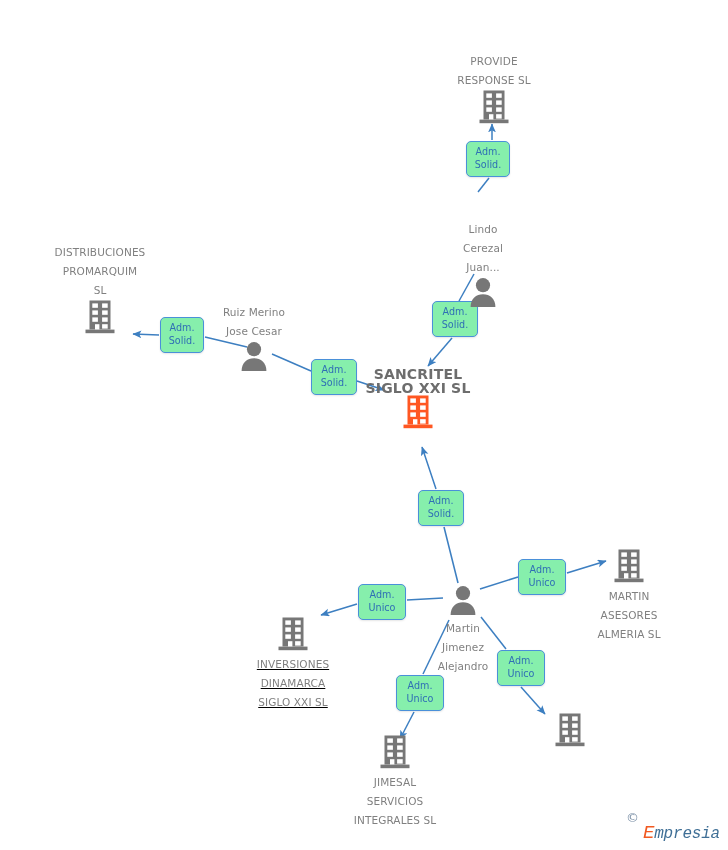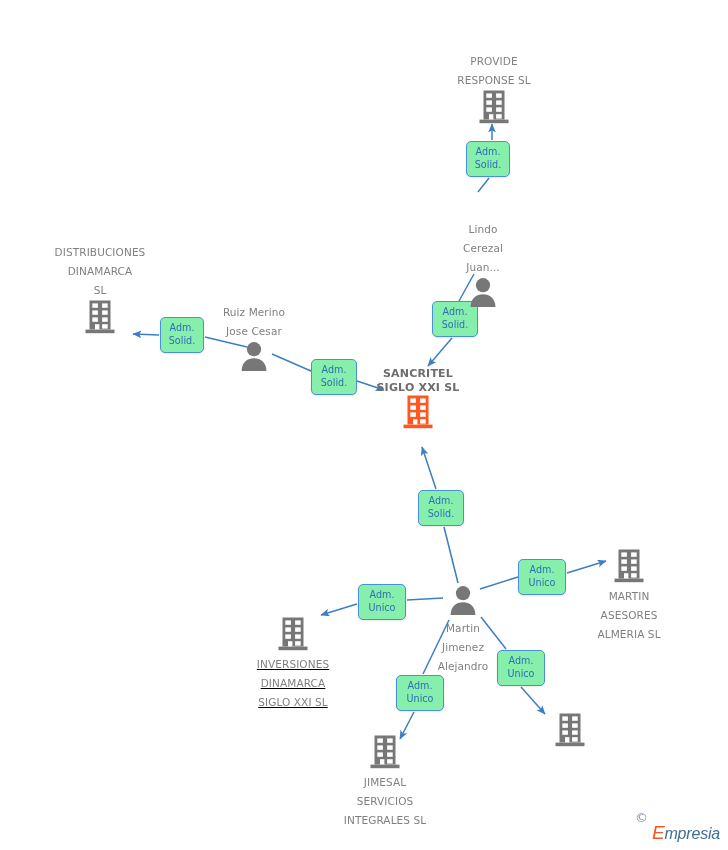--- a/index.html
+++ b/index.html
@@ -37,21 +37,21 @@
     color: #808080;
     font-size: 10.5px;
     line-height: 19px;
     letter-spacing: 0.1px;
     white-space: pre-line;
     text-align: center;
   }
   .node-label.bold {
     color: #6d6d6d;
     font-weight: bold;
-    font-size: 11px;
+    font-size: 14px;
     line-height: 14px;
     letter-spacing: 0.2px;
   }
   .icon-wrap {
     display: block;
     margin: 0 auto;
   }
   .edge-label {
     position: absolute;
     background: #86efac;
@@ -74,21 +74,21 @@
     display: flex;
     align-items: center;
     gap: 4px;
     font-size: 15px;
   }
   #watermark .copy {
     color: #7a8fa6;
     font-size: 13px;
   }
   #watermark .brand {
-    font-family: Liberation Sans, sans-serif;
+    font-family: Liberation Mono, monospace;
     font-style: italic;
     color: #3f6f96;
     font-size: 16px;
     letter-spacing: -0.2px;
     margin-top: 31px;
   }
   #watermark .brand .cap {
     color: #f15a22;
     font-size: 19px;
   }
@@ -167,21 +167,21 @@
         <div class="node-label">Lindo
 Cerezal
 Juan...</div>
         <div class="icon-wrap"><svg width="28" height="30" viewBox="0 0 28 30" xmlns="http://www.w3.org/2000/svg">
             <circle cx="14" cy="8.2" r="7.1" fill="#777777"></circle>
             <path d="M 1.6 30 C 1.6 21.3 7.2 17.2 14 17.2 C 20.8 17.2 26.4 21.3 26.4 30 Z" fill="#777777"></path>
           </svg></div>
       </div>
       <div class="node" style="width: 150px; left: 25px; top: 242.5px;">
         <div class="node-label">DISTRIBUCIONES
-DINAMARCA
+PROMARQUIM
 SL</div>
         <div class="icon-wrap"><svg width="30" height="34" viewBox="0 0 30 34" xmlns="http://www.w3.org/2000/svg">
             <rect x="4.5" y="0.5" width="21" height="29" fill="#777777"></rect>
             <rect x="7.3" y="3.4" width="5.6" height="4.4" fill="#ffffff"></rect>
             <rect x="17.1" y="3.4" width="5.6" height="4.4" fill="#ffffff"></rect>
             <rect x="7.3" y="10.4" width="5.6" height="4.4" fill="#ffffff"></rect>
             <rect x="17.1" y="10.4" width="5.6" height="4.4" fill="#ffffff"></rect>
             <rect x="7.3" y="17.4" width="5.6" height="4.4" fill="#ffffff"></rect>
             <rect x="17.1" y="17.4" width="5.6" height="4.4" fill="#ffffff"></rect>
             <rect x="10.0" y="24.2" width="4.4" height="5.8" fill="#ffffff"></rect>
@@ -263,21 +263,21 @@
             <rect x="17.1" y="3.4" width="5.6" height="4.4" fill="#ffffff"></rect>
             <rect x="7.3" y="10.4" width="5.6" height="4.4" fill="#ffffff"></rect>
             <rect x="17.1" y="10.4" width="5.6" height="4.4" fill="#ffffff"></rect>
             <rect x="7.3" y="17.4" width="5.6" height="4.4" fill="#ffffff"></rect>
             <rect x="17.1" y="17.4" width="5.6" height="4.4" fill="#ffffff"></rect>
             <rect x="10.0" y="24.2" width="4.4" height="5.8" fill="#ffffff"></rect>
             <rect x="17.1" y="24.2" width="5.6" height="4.4" fill="#ffffff"></rect>
             <rect x="0.5" y="29.6" width="29" height="3.6" fill="#777777"></rect>
           </svg></div>
       </div>
-      <div class="node" style="width: 150px; left: 310px; top: 735px;">
+      <div class="node" style="width: 150px; left: 320px; top: 735px;">
         <div class="icon-wrap"><svg width="30" height="34" viewBox="0 0 30 34" xmlns="http://www.w3.org/2000/svg">
             <rect x="4.5" y="0.5" width="21" height="29" fill="#777777"></rect>
             <rect x="7.3" y="3.4" width="5.6" height="4.4" fill="#ffffff"></rect>
             <rect x="17.1" y="3.4" width="5.6" height="4.4" fill="#ffffff"></rect>
             <rect x="7.3" y="10.4" width="5.6" height="4.4" fill="#ffffff"></rect>
             <rect x="17.1" y="10.4" width="5.6" height="4.4" fill="#ffffff"></rect>
             <rect x="7.3" y="17.4" width="5.6" height="4.4" fill="#ffffff"></rect>
             <rect x="17.1" y="17.4" width="5.6" height="4.4" fill="#ffffff"></rect>
             <rect x="10.0" y="24.2" width="4.4" height="5.8" fill="#ffffff"></rect>
             <rect x="17.1" y="24.2" width="5.6" height="4.4" fill="#ffffff"></rect>

